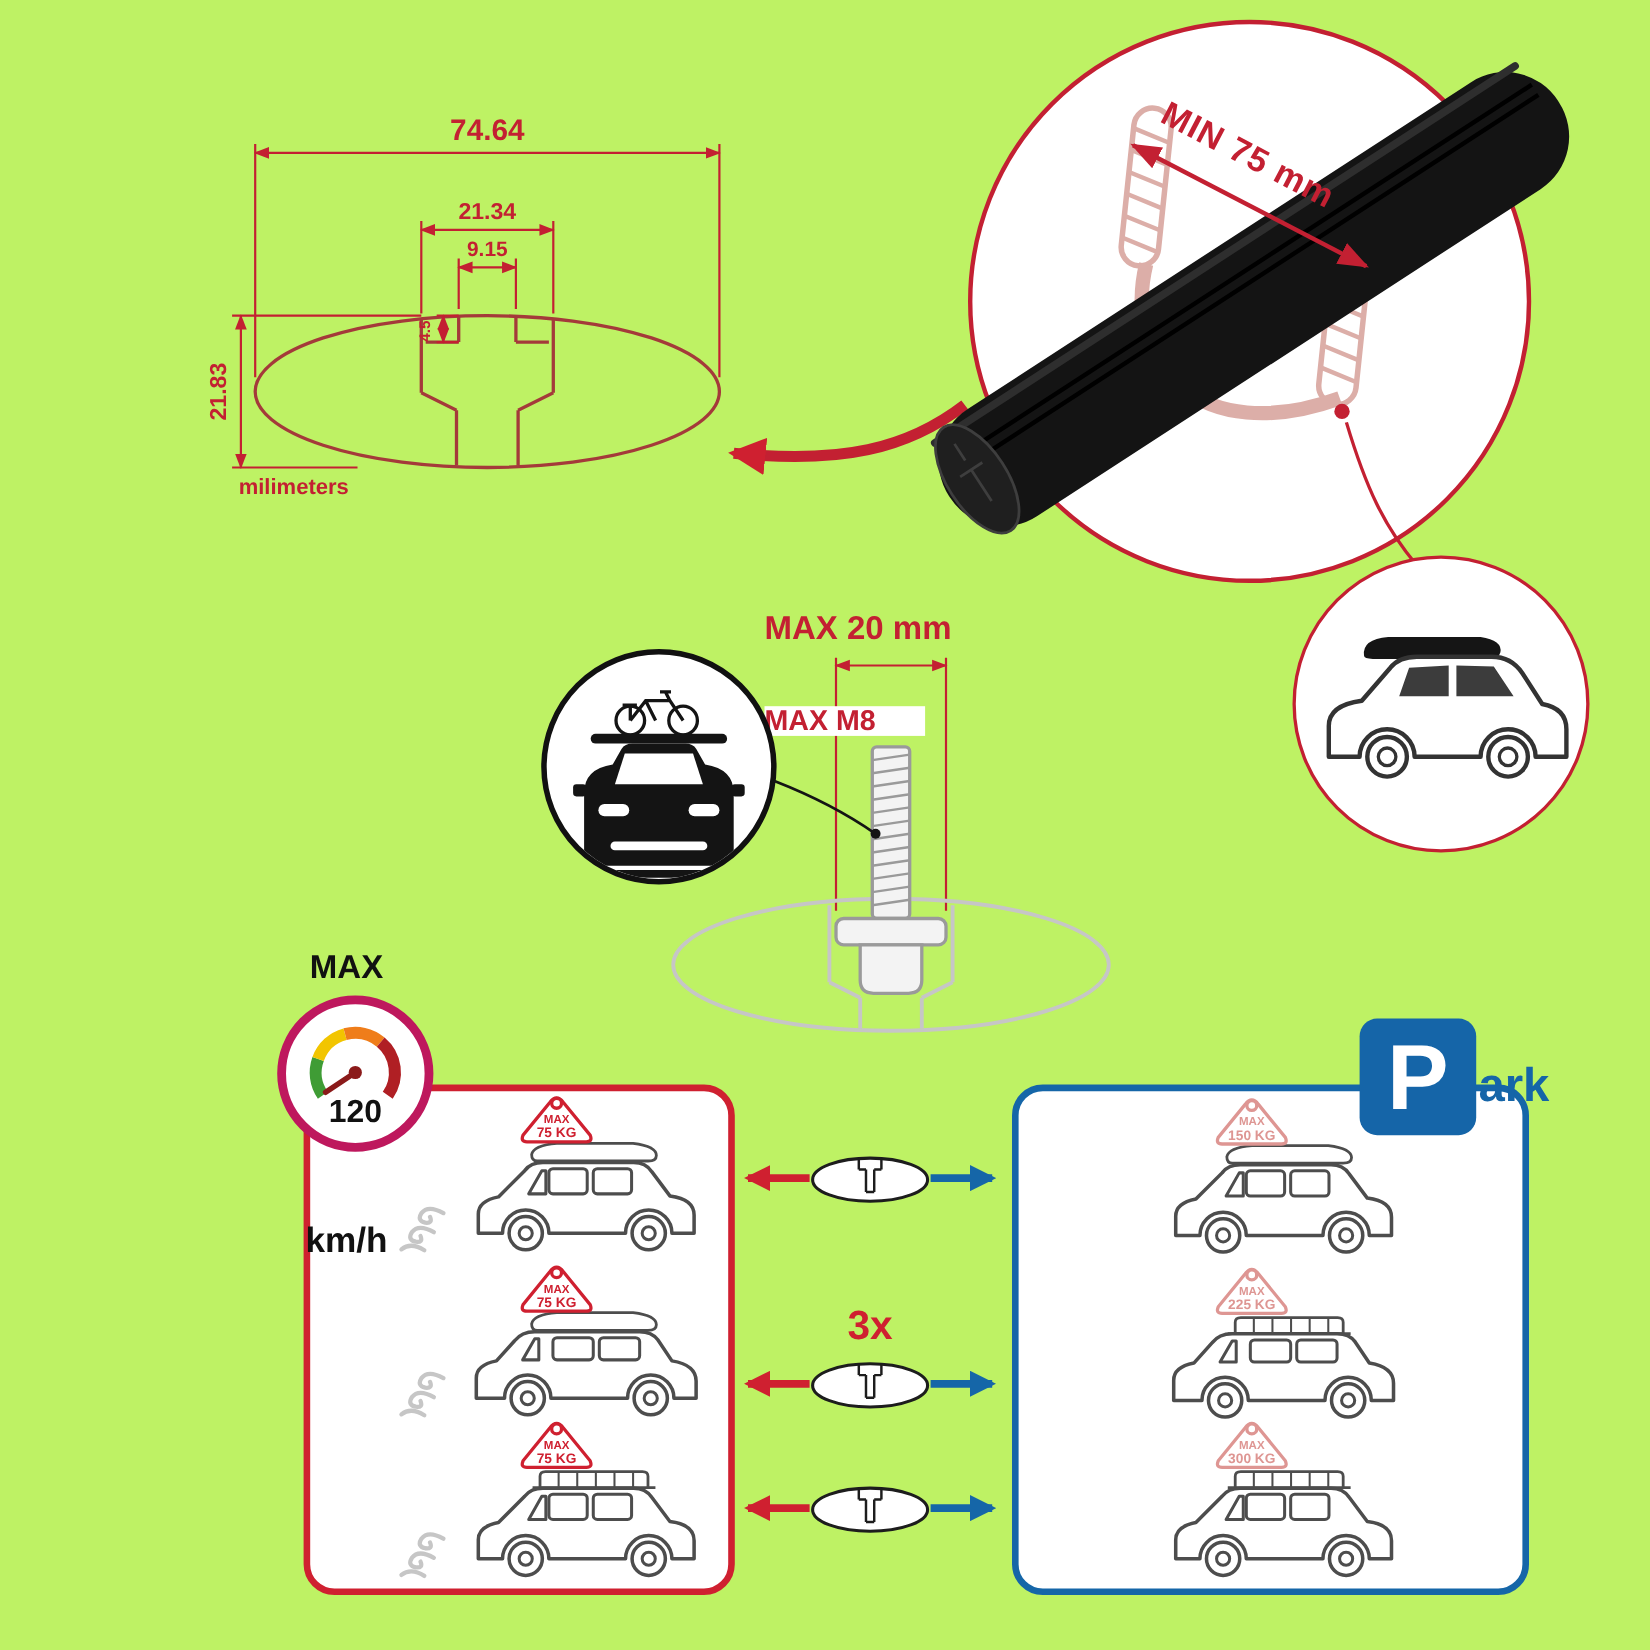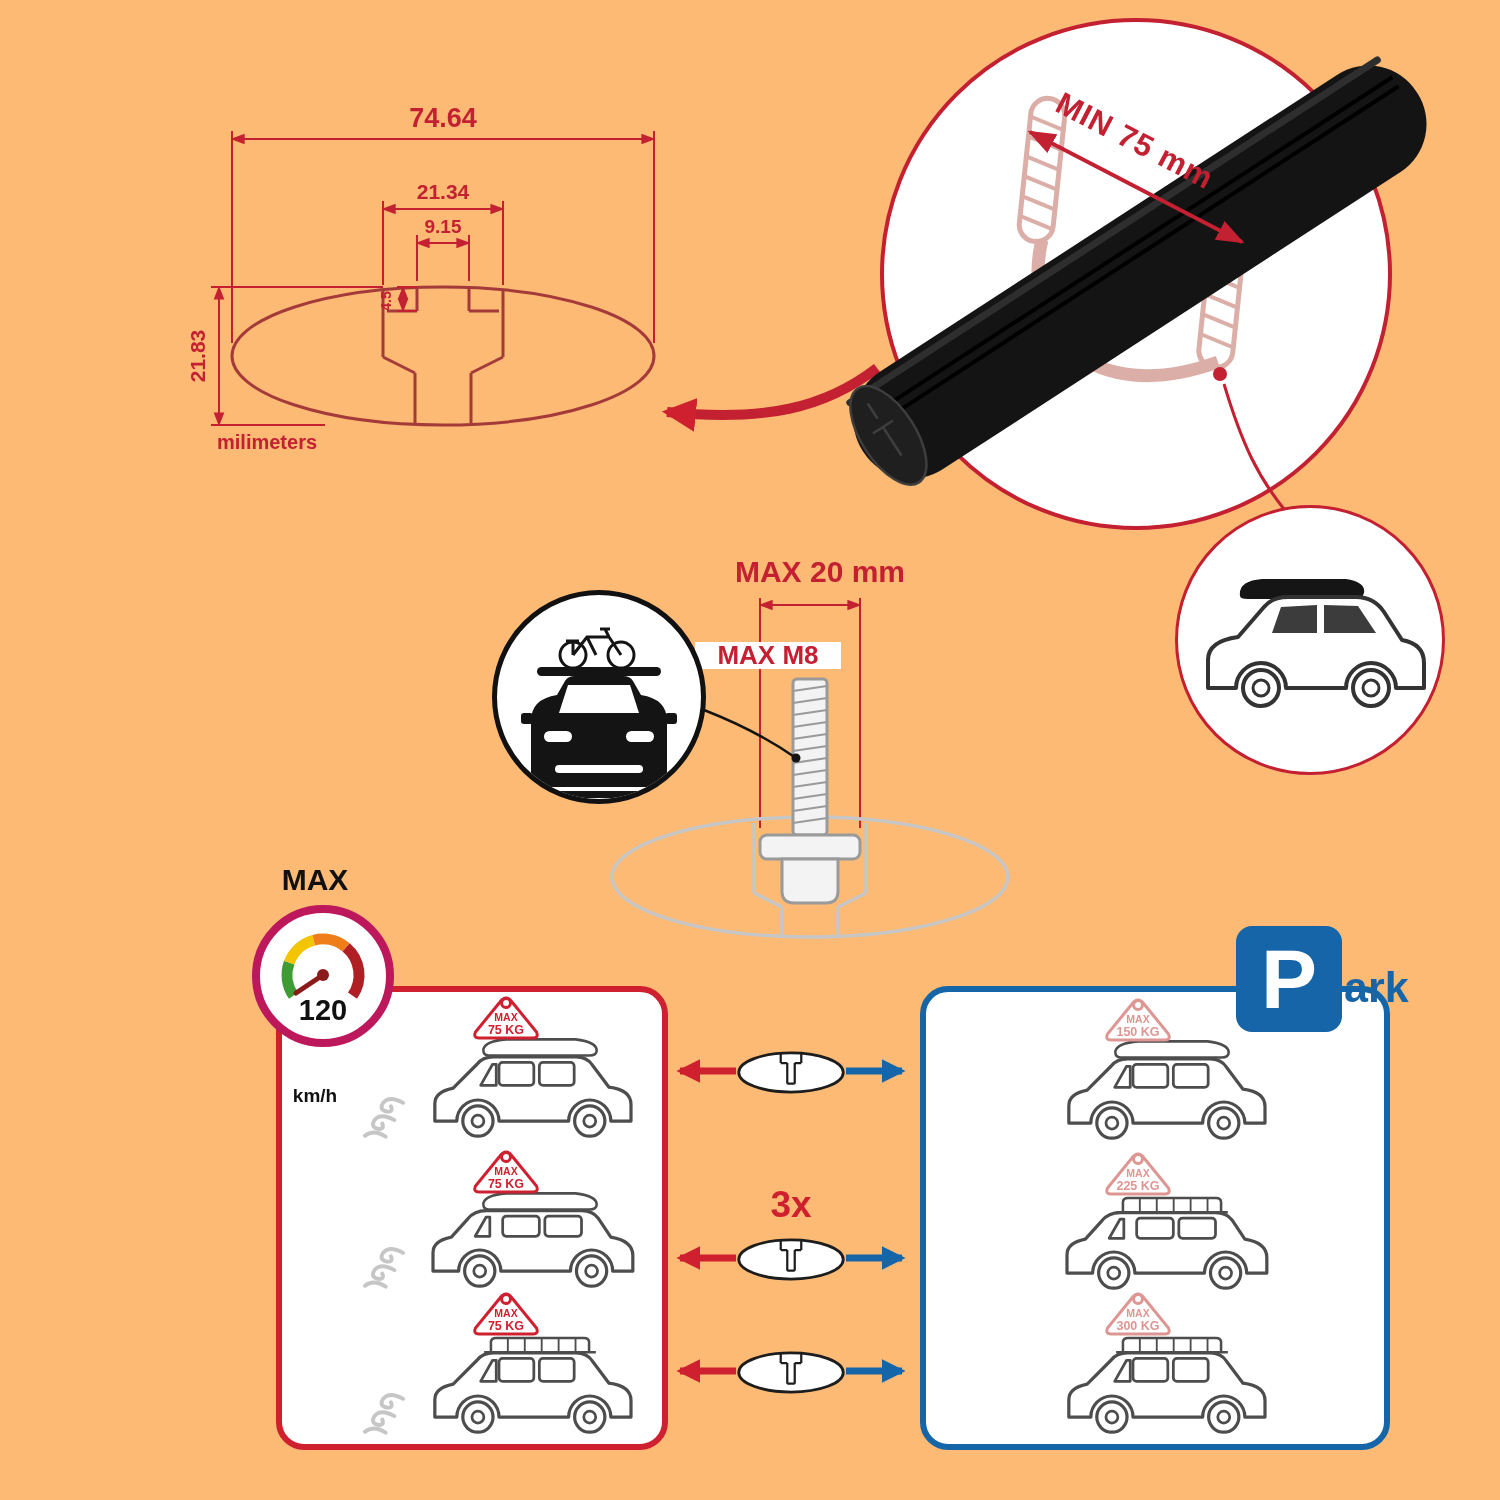--- a/index.html
+++ b/index.html
@@ -1,20 +1,20 @@
 <!DOCTYPE html>
 <html><head>
 <meta charset="utf-8">
 <style>
   body{margin:0;background:#fff}
-  .canvas{position:relative;width:1500px;height:1500px;background:#fdba74;
+  .canvas{position:relative;width:1500px;height:1500px;background:#bef264;
           font-family:"Liberation Sans","DejaVu Sans",sans-serif;overflow:hidden}
   .canvas svg{font-family:"Liberation Sans","DejaVu Sans",sans-serif;display:block}
   .abs{position:absolute}
-  .red-label{color:#c32032;font-weight:bold;text-align:center;line-height:1.05}
+  .red-label{color:#c32032;font-weight:bold;text-align:left;line-height:1.05}
   .blk-label{color:#111;font-weight:bold;text-align:center;line-height:1.05}
   .count-label{color:#cf2030;font-weight:bold;font-size:37px;text-align:center;line-height:1}
   .frame{border-radius:28px;background:#fff}
   .frame.red{border:6px solid #cf2030}
   .frame.blue{border:6px solid #1566a8}
   .circ{border-radius:50%;background:#fff}
   .park-square{background:#1565a8;border-radius:16px;display:flex;align-items:center;justify-content:center}
   .park-p{color:#fff;font-size:84px;font-weight:bold;line-height:1}
   .park-ark{color:#1565a8;font-size:43px;font-weight:bold;line-height:1}
   .dt{fill:#c32032;font-weight:bold}
@@ -223,21 +223,21 @@
         <path d="M29.2,49.7 A36,36 0 0 1 53.7,27.2" stroke="#f2c500"></path>
         <path d="M53.7,27.2 A36,36 0 0 1 86.1,34.4" stroke="#ef7d1a"></path>
         <path d="M86.1,34.4 A36,36 0 0 1 92.5,82.7" stroke="#b01f24"></path>
       </g>
       <path d="M63,62 L36,80" stroke="#8b1a1a" stroke-width="5" stroke-linecap="round"></path>
       <circle cx="63" cy="62" r="6" fill="#8b1a1a"></circle>
       <text x="63" y="107" font-size="29" font-weight="bold" fill="#111" text-anchor="middle">120</text>
     </svg>
   </div>
 
-  <div class="abs blk-label" style="left:258px;top:1086px;width:114px;font-size:19px">km/h</div>
+  <div class="abs blk-label" style="left:258px;top:1111px;width:114px;font-size:32px">km/h</div>
 
   <div class="abs park-square" style="left:1236px;top:926px;width:106px;height:106px">
     <span class="park-p">P</span>
   </div>
   <div class="abs park-ark" style="left:1344px;top:966px">ark</div>
 
   <div class="abs" style="left:352px;top:994px">
     <svg width="300" height="154" viewBox="0 0 300 154">
       <use href="#sym-smoke" x="6" y="100" width="52" height="48"></use>
       <use href="#sym-car" x="70" y="40" width="220" height="110"></use>

